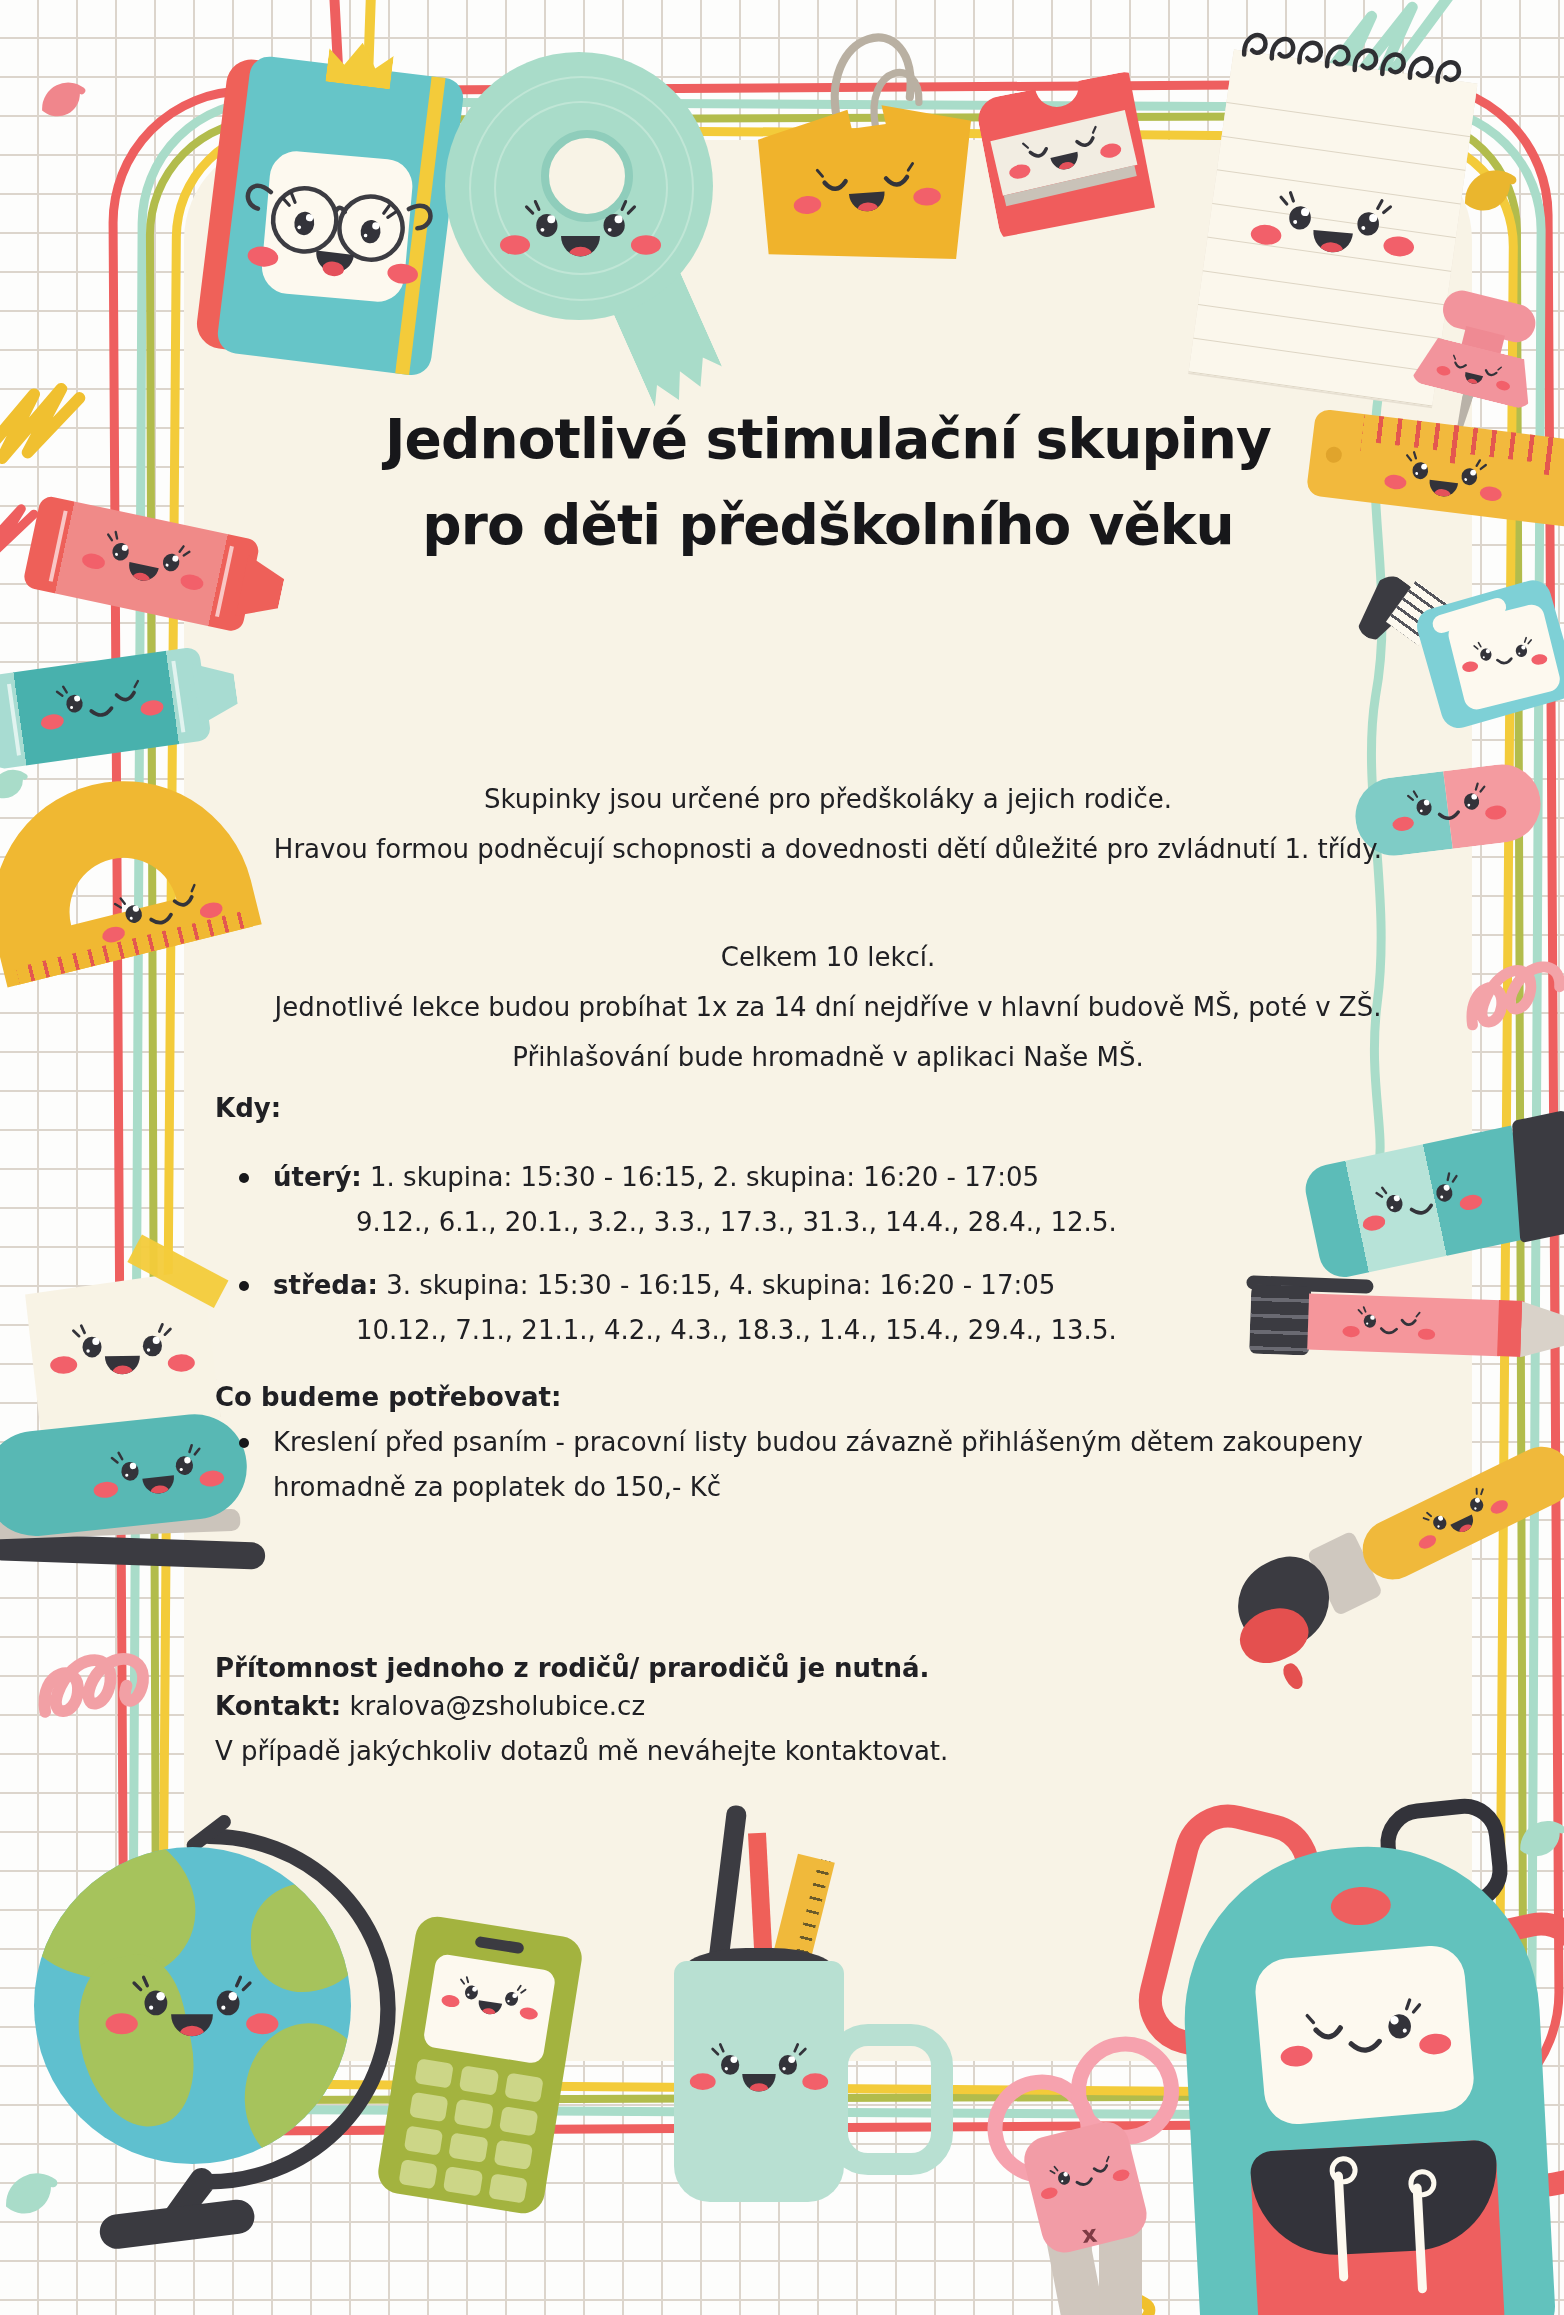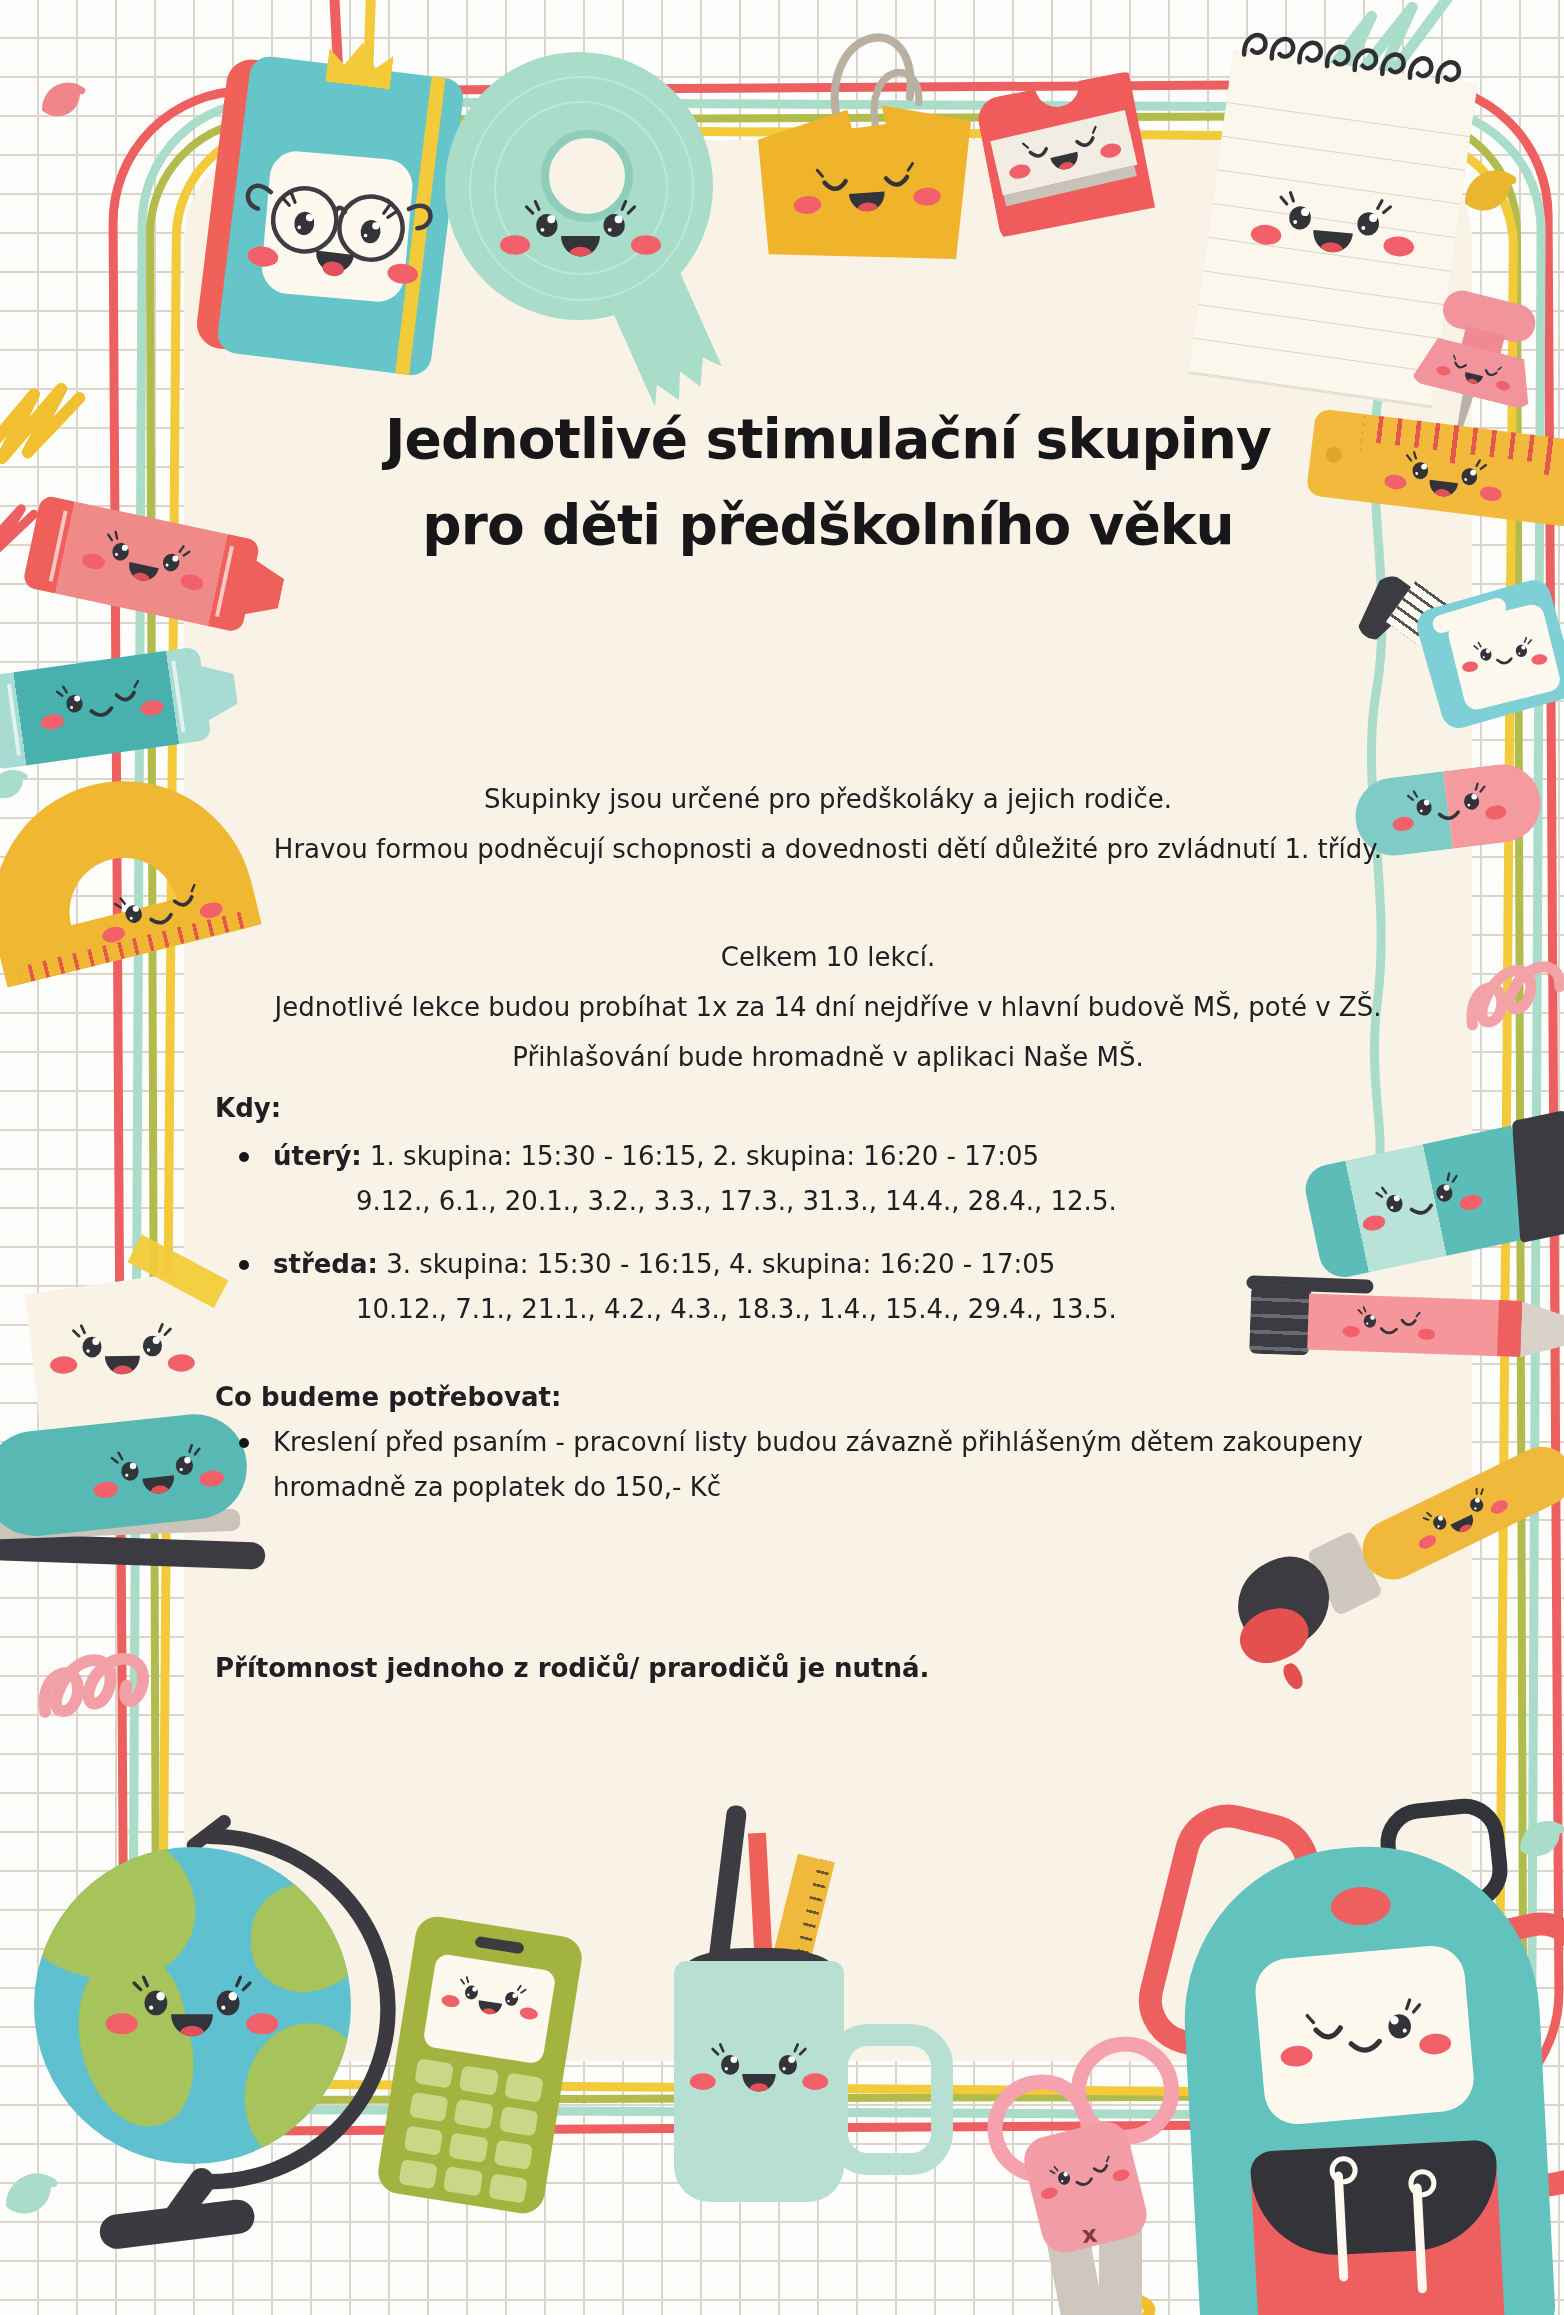--- a/index.html
+++ b/index.html
@@ -794,34 +794,41 @@
   </div>
 
   <div class="txt center" style="top:932px;">
     <div>Celkem 10 lekcí.</div>
     <div>Jednotlivé lekce budou probíhat 1x za 14 dní nejdříve v hlavní budově MŠ, poté v ZŠ.</div>
     <div>Přihlašování bude hromadně v aplikaci Naše MŠ.</div>
   </div>
 
   <div class="leftcol" style="top:1086px;">
     <div class="b">Kdy:</div>
-    <div class="bullet" style="margin-top:3px;">
+    <div class="bullet" style="margin-top:24px;">
       <span class="b">úterý:</span>
       <span>1. skupina: 15:30 - 16:15, 2. skupina: 16:20 - 17:05</span>
       <div class="dates">9.12., 6.1., 20.1., 3.2., 3.3., 17.3., 31.3., 14.4., 28.4., 12.5.</div>
     </div>
     <div class="bullet" style="margin-top:18px;">
       <span class="b">středa:</span>
       <span>3. skupina: 15:30 - 16:15, 4. skupina: 16:20 - 17:05</span>
       <div class="dates">10.12., 7.1., 21.1., 4.2., 4.3., 18.3., 1.4., 15.4., 29.4., 13.5.</div>
     </div>
   </div>
 
   <div class="leftcol" style="top:1375px;">
     <div class="b">Co budeme potřebovat:</div>
     <div class="bullet" style="width:1095px;">Kreslení před psaním - pracovní listy budou závazně přihlášeným dětem zakoupeny hromadně za poplatek do 150,- Kč</div>
   </div>
 
   <div class="leftcol b" style="top:1646px;">Přítomnost jednoho z rodičů/ prarodičů je nutná.</div>
 
+  <div class="leftcol" style="top:1684px;">
+    <div>
+      <span class="b">Kontakt:</span>
+      <span>kralova@zsholubice.cz</span>
+    </div>
+    <div>V případě jakýchkoliv dotazů mě neváhejte kontaktovat.</div>
+  </div>
 
 </div>
 
 
 </body></html>

